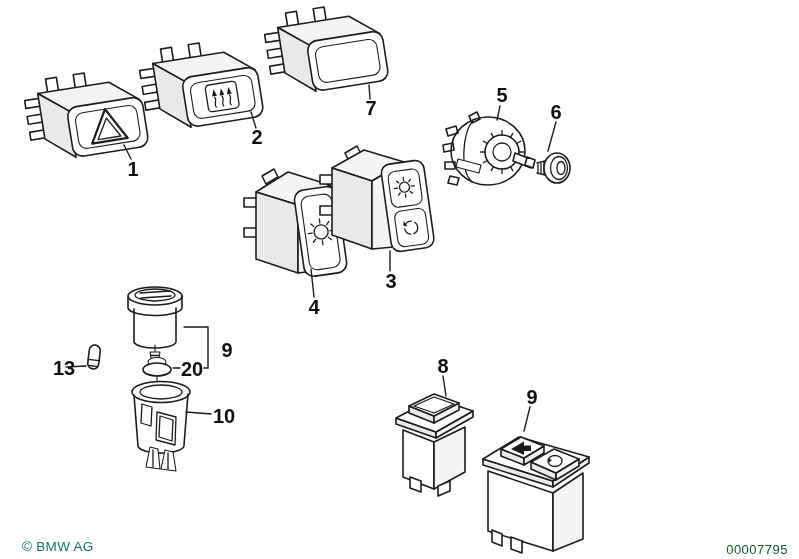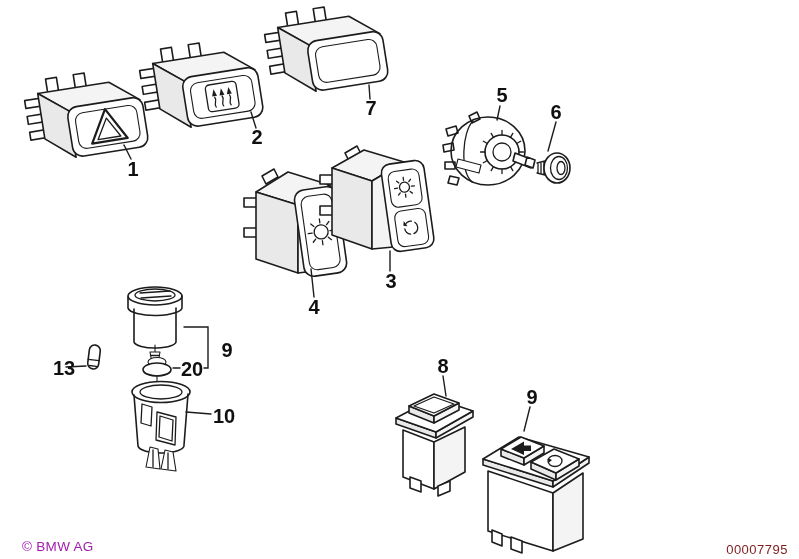--- a/index.html
+++ b/index.html
@@ -6,24 +6,24 @@
   .stage{
     position:relative;width:799px;height:559px;background:#ffffff;
     font-family:"Liberation Sans",sans-serif;overflow:hidden;color:#111;
   }
   .stage svg{position:absolute;left:0;top:0;}
   .num{
     position:absolute;transform:translate(-50%,-50%);
     font-size:20px;font-weight:700;color:#101010;white-space:nowrap;
   }
   .copyright{
-    position:absolute;left:22px;top:539px;font-size:13.5px;color:#a21caf;letter-spacing:.3px;
+    position:absolute;left:22px;top:539px;font-size:13.5px;color:#0f766e;letter-spacing:.3px;
   }
   .drawnum{
-    position:absolute;right:11px;top:542px;font-size:13px;color:#7f1d1d;letter-spacing:.5px;
+    position:absolute;right:11px;top:542px;font-size:13px;color:#14532d;letter-spacing:.5px;
   }
   
   .s{stroke:#1c1c1c;stroke-width:1.6;stroke-linejoin:round;stroke-linecap:round;fill:none;}
   .thin{stroke-width:1.1;}
   .fw{fill:#ffffff;}
   .f1{fill:#f4f4f4;}
   .f2{fill:#e9e9e9;}
   .ic{stroke:#1c1c1c;stroke-width:1.3;stroke-linejoin:round;stroke-linecap:round;fill:none;}
   .leader{stroke:#1c1c1c;stroke-width:1.4;fill:none;stroke-linecap:round;}
 </style>

